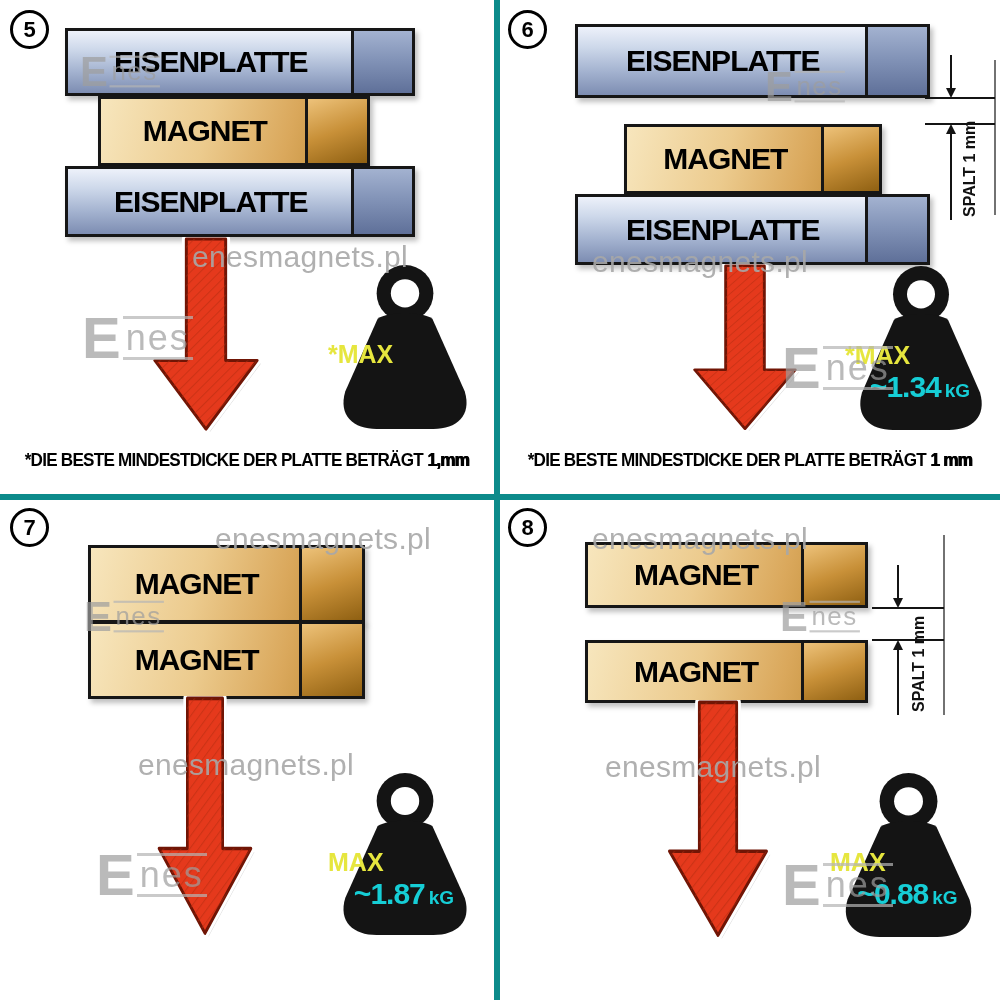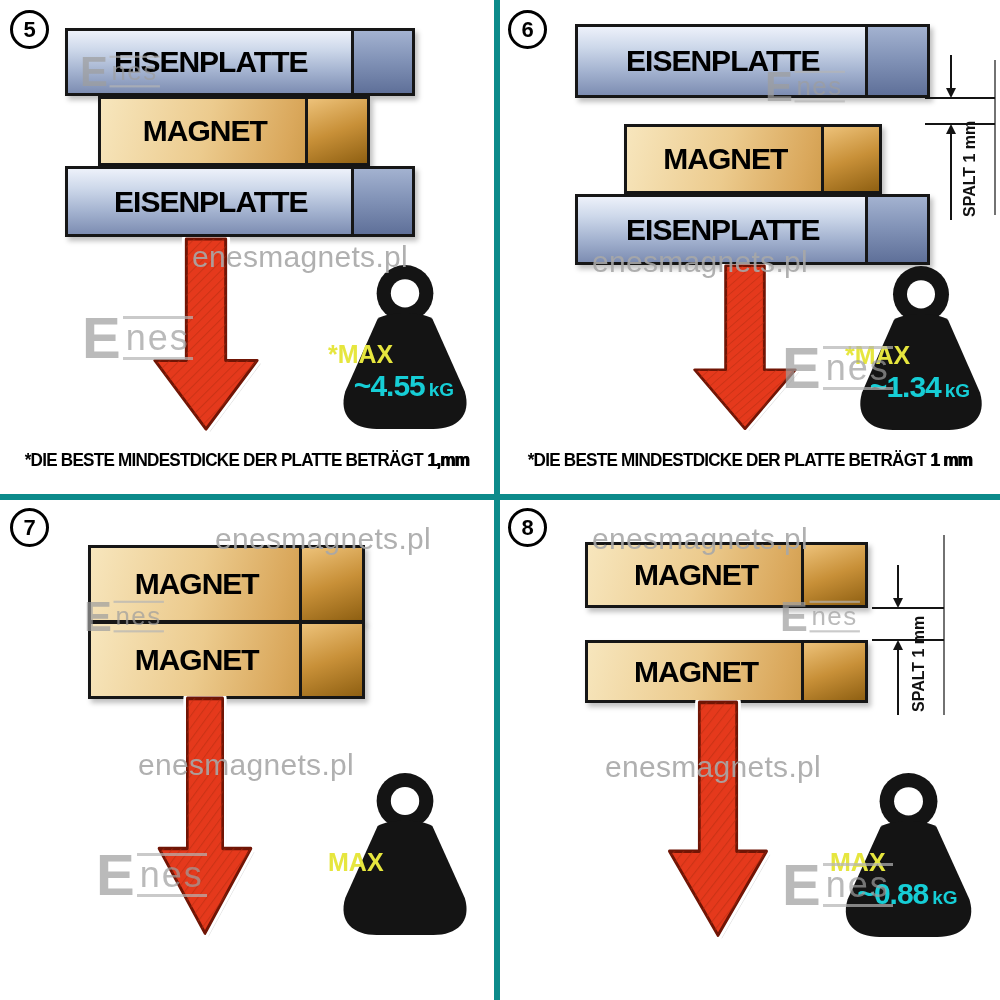--- a/index.html
+++ b/index.html
@@ -112,21 +112,20 @@
       <polygon points="40,2 80,2 80,126 112,126 60,196 8,126 40,126" fill="url(#hatchR)"></polygon>
     </svg>
 
     <div class="weight" style="left:328px;top:264px;width:152px;height:172px;">
       <svg viewBox="0 0 150 170" preserveAspectRatio="none">
         <circle cx="76" cy="29" r="28" fill="#141414"></circle>
         <circle cx="76" cy="29" r="14" fill="#ffffff"></circle>
         <path d="M 49 54 C 60 47 92 47 103 54 L 135 126 C 142 150 127 163 104 163 L 48 163 C 25 163 10 150 17 126 Z" fill="#141414"></path>
       </svg>
       <div class="w-max">*MAX</div>
-      <div class="w-val"><span>~4.55</span><span class="w-unit">kG</span></div>
     </div>
 
     <div class="footnote" style="top:450px;">
       <span>*DIE BESTE MINDESTDICKE DER PLATTE BETRÄGT</span><span class="fn-strong">1,mm</span>
     </div>
   </div>
 
   <div class="quadrant" id="q6">
     <div class="badge" style="left:8px;top:10px;">6</div>
 
@@ -218,20 +217,21 @@
       <polygon points="40,2 80,2 80,126 112,126 60,196 8,126 40,126" fill="url(#hatchR)"></polygon>
     </svg>
 
     <div class="weight" style="left:328px;top:272px;width:152px;height:170px;">
       <svg viewBox="0 0 150 170" preserveAspectRatio="none">
         <circle cx="76" cy="29" r="28" fill="#141414"></circle>
         <circle cx="76" cy="29" r="14" fill="#ffffff"></circle>
         <path d="M 49 54 C 60 47 92 47 103 54 L 135 126 C 142 150 127 163 104 163 L 48 163 C 25 163 10 150 17 126 Z" fill="#141414"></path>
       </svg>
       <div class="w-max">MAX</div>
+      <div class="w-val"><span>~1.87</span><span class="w-unit">kG</span></div>
     </div>
   </div>
 
   <div class="quadrant" id="q8">
     <div class="badge" style="left:8px;top:8px;">8</div>
 
     <div class="wm-site" style="left:92px;top:22px;">enesmagnets.pl</div>
 
     <div class="layer magnet" style="left:85px;top:42px;width:283px;height:66px;">
       <div class="layer-label">MAGNET</div>

